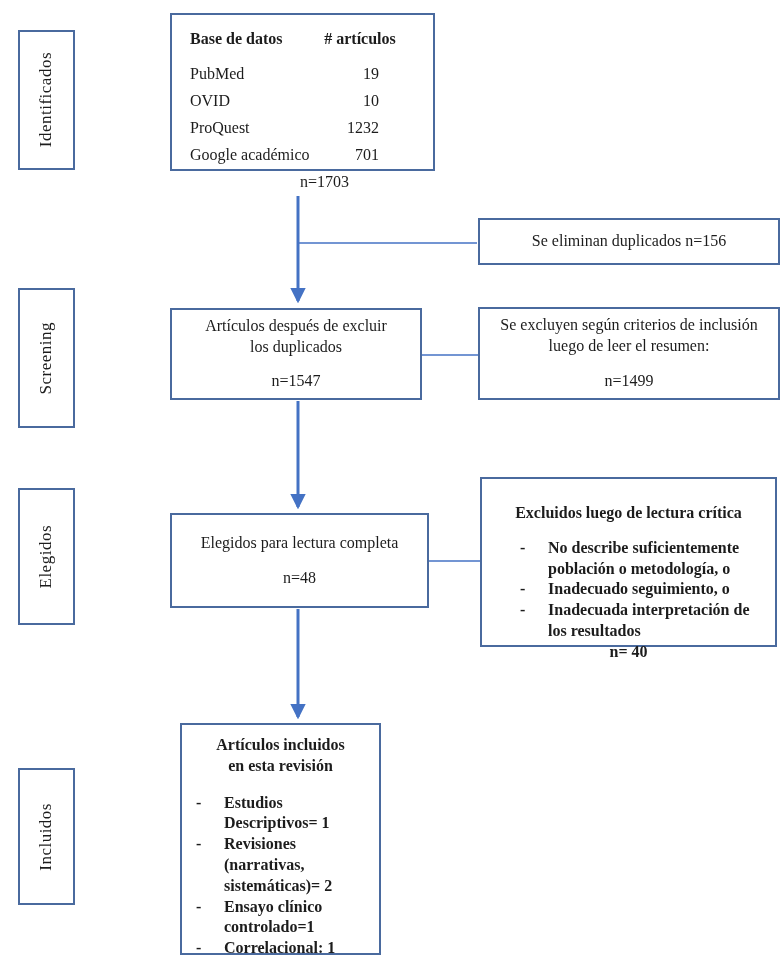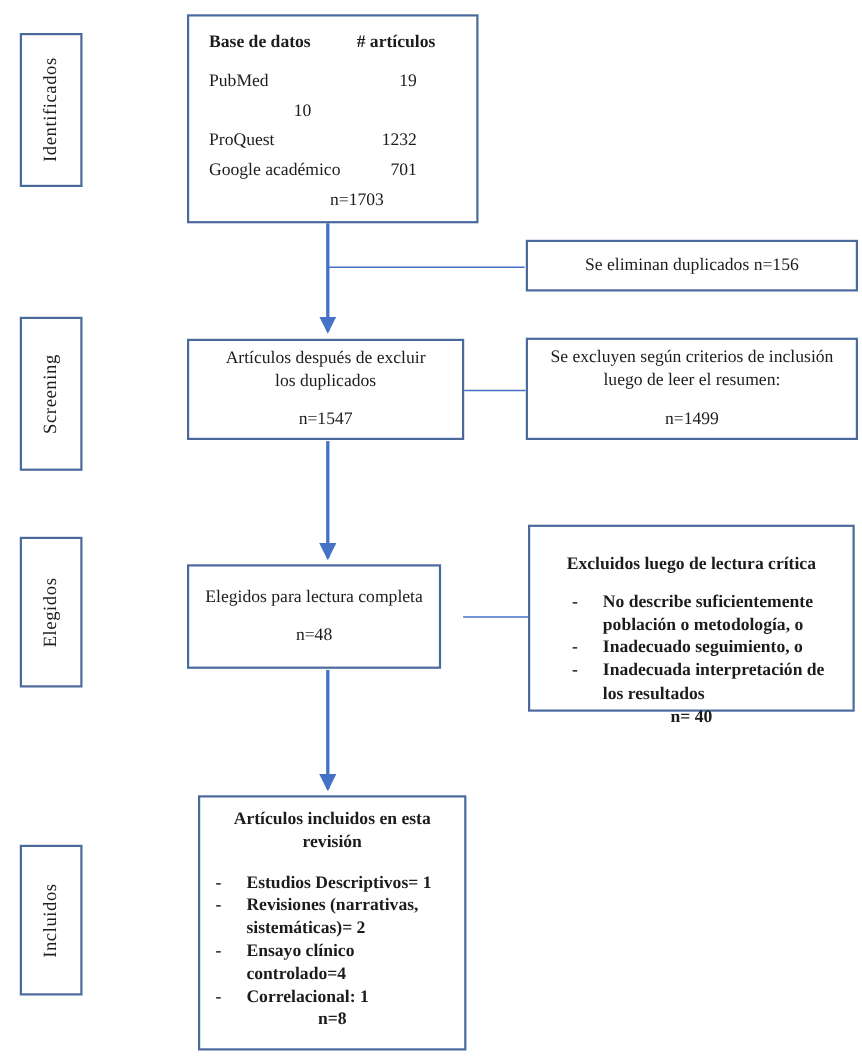--- a/index.html
+++ b/index.html
@@ -128,30 +128,31 @@
   <div class="box stage" style="left:18px; top:288px; width:57px; height:140px;">
     <span class="vtext">Screening</span>
   </div>
   <div class="box stage" style="left:18px; top:488px; width:57px; height:137px;">
     <span class="vtext">Elegidos</span>
   </div>
   <div class="box stage" style="left:18px; top:768px; width:57px; height:137px;">
     <span class="vtext">Incluidos</span>
   </div>
 
-  <div class="box idbox" style="left:170px; top:13px; width:265px; height:190px;">
+  <div class="box idbox" style="left:170px; top:13px; width:265px; height:158px;">
     <div class="tbl-header">
       <span class="col1">Base de datos</span>
       <span class="col2"># artículos</span>
     </div>
     <div class="tbl-row">
       <span>PubMed</span>
       <span class="cnt">19</span>
     </div>
     <div class="tbl-row">
+      <span>OVID</span>
       <span class="cnt">10</span>
     </div>
     <div class="tbl-row">
       <span>ProQuest</span>
       <span class="cnt">1232</span>
     </div>
     <div class="tbl-row">
       <span>Google académico</span>
       <span class="cnt">701</span>
     </div>
@@ -165,21 +166,21 @@
   <div class="box centerbox" style="left:170px; top:308px; width:252px; height:92px; padding:0 22px;">
     <span>Artículos después de excluir los duplicados</span>
     <span class="nline">n=1547</span>
   </div>
 
   <div class="box centerbox" style="left:478px; top:307px; width:302px; height:93px; padding:0 16px;">
     <span>Se excluyen según criterios de inclusión luego de leer el resumen:</span>
     <span class="nline">n=1499</span>
   </div>
 
-  <div class="box centerbox" style="left:170px; top:513px; width:231px; height:95px; padding:0 14px;">
+  <div class="box centerbox" style="left:170px; top:513px; width:259px; height:95px; padding:0 14px;">
     <span>Elegidos para lectura completa</span>
     <span class="nline">n=48</span>
   </div>
 
   <div class="box listbox critbox" style="left:480px; top:477px; width:297px; height:170px;">
     <div class="title">Excluidos luego de lectura crítica</div>
     <ul class="dashlist">
       <li>
         <span class="dash">-</span>
         <span>No describe suficientemente población o metodología, o</span>
@@ -189,34 +190,34 @@
         <span>Inadecuado seguimiento, o</span>
       </li>
       <li>
         <span class="dash">-</span>
         <span>Inadecuada interpretación de los resultados</span>
       </li>
     </ul>
     <div class="nline">n= 40</div>
   </div>
 
-  <div class="box listbox incbox" style="left:180px; top:723px; width:244px; height:232px;">
+  <div class="box listbox incbox" style="left:180px; top:723px; width:201px; height:232px;">
     <div class="title">Artículos incluidos en esta revisión</div>
     <ul class="dashlist">
       <li>
         <span class="dash">-</span>
         <span>Estudios Descriptivos= 1</span>
       </li>
       <li>
         <span class="dash">-</span>
         <span>Revisiones (narrativas, sistemáticas)= 2</span>
       </li>
       <li>
         <span class="dash">-</span>
-        <span>Ensayo clínico controlado=4</span>
+        <span>Ensayo clínico controlado=1</span>
       </li>
       <li>
         <span class="dash">-</span>
         <span>Correlacional: 1</span>
       </li>
     </ul>
     <div class="nline">n=8</div>
   </div>
 
 </div>

